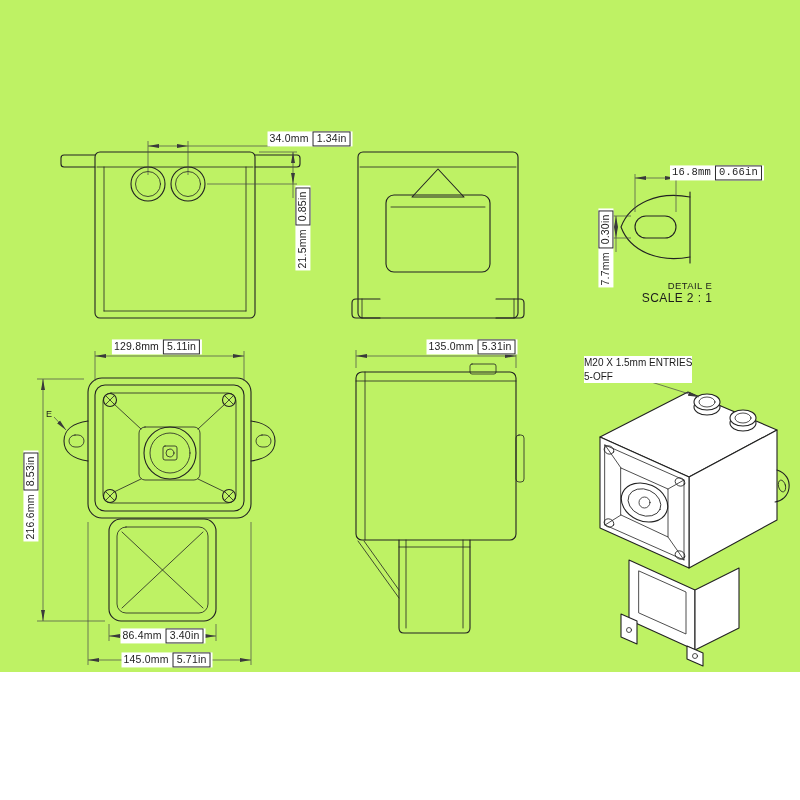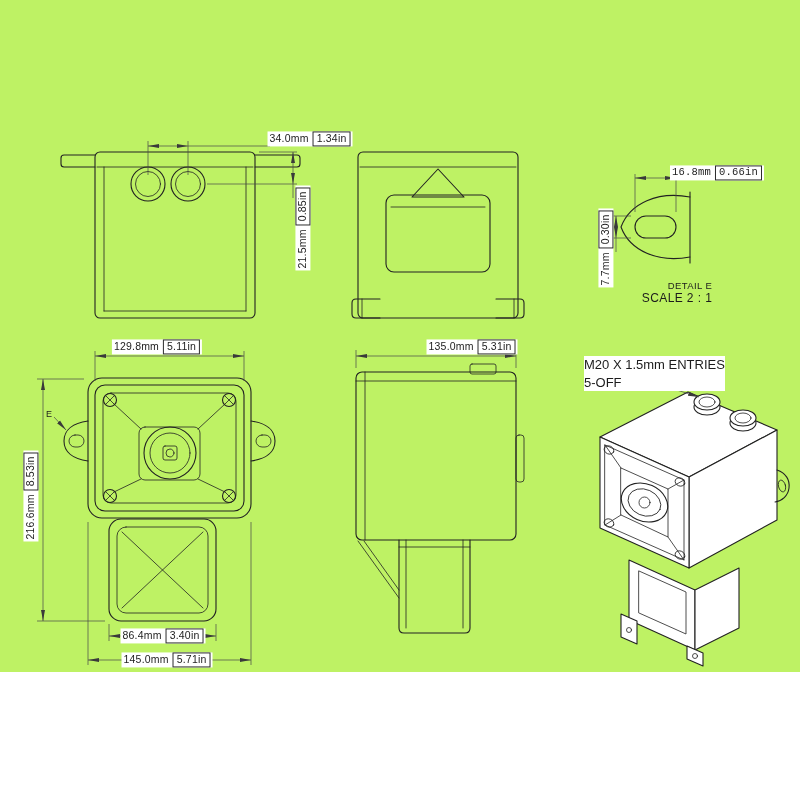--- a/index.html
+++ b/index.html
@@ -8,21 +8,21 @@
   svg.linework { position:absolute; left:0; top:0; }
   .o  { fill:none; stroke:#222; stroke-width:1.1; stroke-linejoin:round; stroke-linecap:round; }
   .of { fill:#fff; stroke:#222; stroke-width:1.1; stroke-linejoin:round; stroke-linecap:round; }
   .thin { stroke-width:0.8; }
   .d  { fill:none; stroke:#474747; stroke-width:0.7; }
   .dim { position:absolute; display:flex; align-items:center; gap:4px; font-size:10.5px;
          color:#1c1c1c; letter-spacing:.2px; white-space:nowrap; background:#fff;
          padding:0 2px; line-height:1.25; transform:translate(-50%,-50%); }
   .dim.vert { transform:translate(-50%,-50%) rotate(-90deg); }
   .dim .in-box { border:1px solid #2c2c2c; padding:0 3px; background:#fff; }
-  .note { position:absolute; font-size:13px; color:#1c1c1c; line-height:1.35; background:#fff; }
+  .note { position:absolute; font-size:10px; color:#1c1c1c; line-height:1.35; background:#fff; }
   .detail-label { position:absolute; transform:translate(-50%,0); text-align:right; color:#1c1c1c; }
   .detail-label .t { font-size:9.5px; letter-spacing:.4px; }
   .detail-label .s { font-size:12px; letter-spacing:.4px; }
   .callout { position:absolute; font-size:9px; color:#1c1c1c; transform:translate(-50%,-50%); }
 </style>
 </head>
 <body>
 
 <div class="sheet">
 

